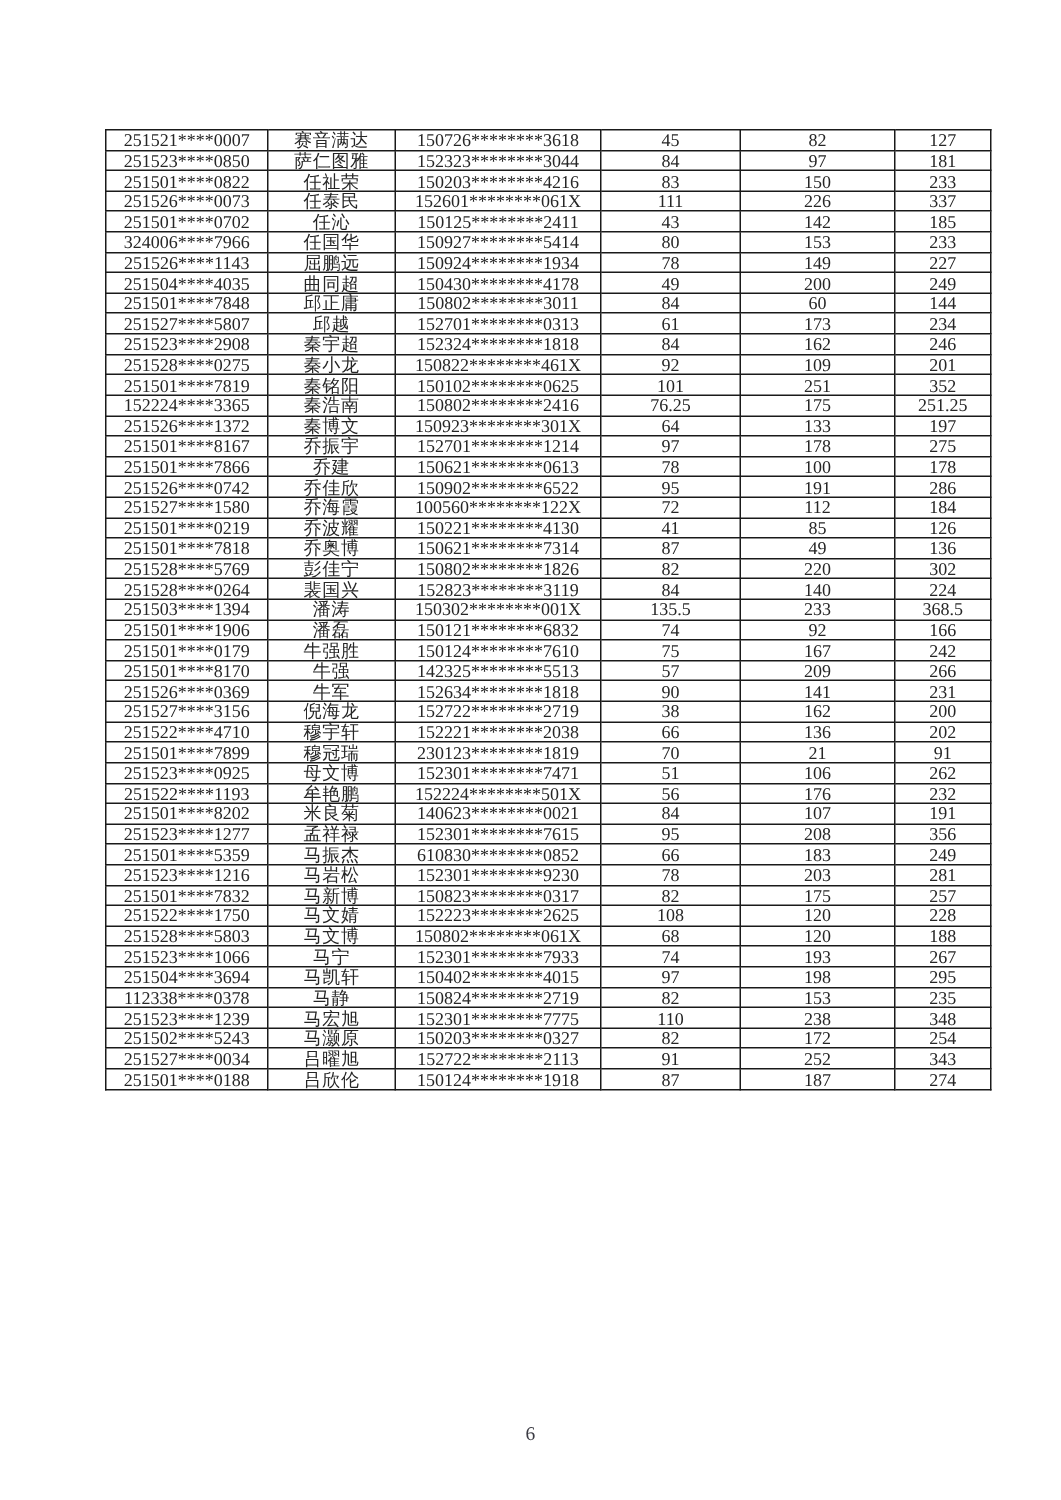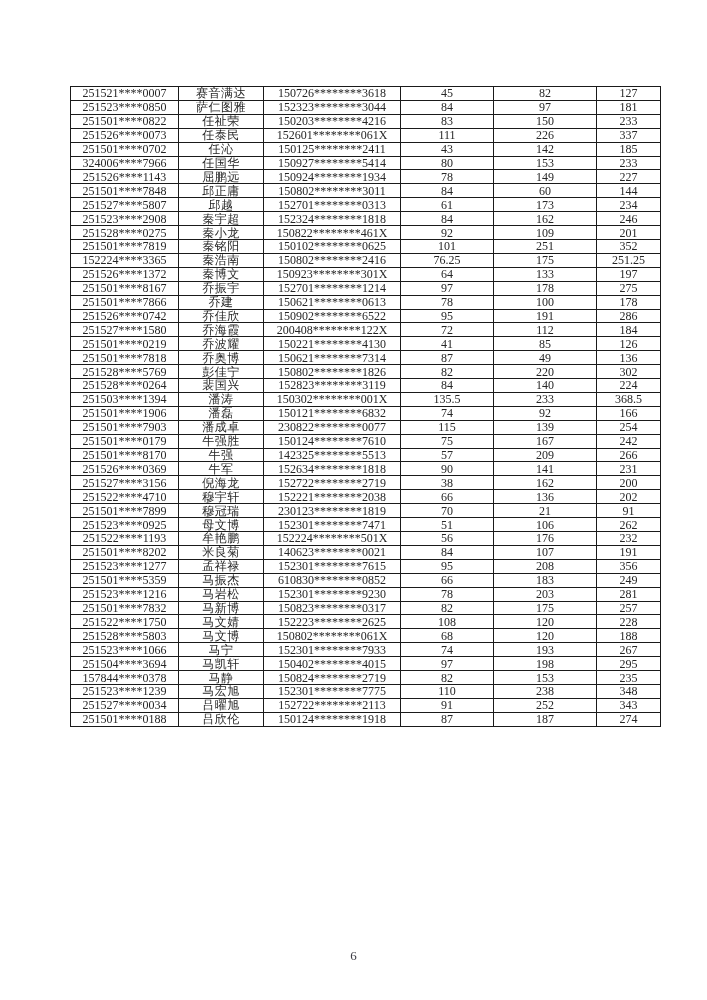--- a/index.html
+++ b/index.html
@@ -113,20 +113,28 @@
   </tr>
         <tr>
     <td>251526****1143</td>
     <td class="name-cell">屈鹏远</td>
     <td>150924********1934</td>
     <td>78</td>
     <td>149</td>
     <td>227</td>
   </tr>
         <tr>
+    <td>251504****4035</td>
+    <td class="name-cell">曲同超</td>
+    <td>150430********4178</td>
+    <td>49</td>
+    <td>200</td>
+    <td>249</td>
+  </tr>
+        <tr>
     <td>251501****7848</td>
     <td class="name-cell">邱正庸</td>
     <td>150802********3011</td>
     <td>84</td>
     <td>60</td>
     <td>144</td>
   </tr>
         <tr>
     <td>251527****5807</td>
     <td class="name-cell">邱越</td>
@@ -195,21 +203,21 @@
     <td>251526****0742</td>
     <td class="name-cell">乔佳欣</td>
     <td>150902********6522</td>
     <td>95</td>
     <td>191</td>
     <td>286</td>
   </tr>
         <tr>
     <td>251527****1580</td>
     <td class="name-cell">乔海霞</td>
-    <td>200408********122X</td>
+    <td>100560********122X</td>
     <td>72</td>
     <td>112</td>
     <td>184</td>
   </tr>
         <tr>
     <td>251501****0219</td>
     <td class="name-cell">乔波耀</td>
     <td>150221********4130</td>
     <td>41</td>
     <td>85</td>
@@ -249,28 +257,20 @@
   </tr>
         <tr>
     <td>251501****1906</td>
     <td class="name-cell">潘磊</td>
     <td>150121********6832</td>
     <td>74</td>
     <td>92</td>
     <td>166</td>
   </tr>
         <tr>
-    <td>251501****7903</td>
-    <td class="name-cell">潘成卓</td>
-    <td>230822********0077</td>
-    <td>115</td>
-    <td>139</td>
-    <td>254</td>
-  </tr>
-        <tr>
     <td>251501****0179</td>
     <td class="name-cell">牛强胜</td>
     <td>150124********7610</td>
     <td>75</td>
     <td>167</td>
     <td>242</td>
   </tr>
         <tr>
     <td>251501****8170</td>
     <td class="name-cell">牛强</td>
@@ -393,34 +393,42 @@
   </tr>
         <tr>
     <td>251504****3694</td>
     <td class="name-cell">马凯轩</td>
     <td>150402********4015</td>
     <td>97</td>
     <td>198</td>
     <td>295</td>
   </tr>
         <tr>
-    <td>157844****0378</td>
+    <td>112338****0378</td>
     <td class="name-cell">马静</td>
     <td>150824********2719</td>
     <td>82</td>
     <td>153</td>
     <td>235</td>
   </tr>
         <tr>
     <td>251523****1239</td>
     <td class="name-cell">马宏旭</td>
     <td>152301********7775</td>
     <td>110</td>
     <td>238</td>
     <td>348</td>
+  </tr>
+        <tr>
+    <td>251502****5243</td>
+    <td class="name-cell">马灏原</td>
+    <td>150203********0327</td>
+    <td>82</td>
+    <td>172</td>
+    <td>254</td>
   </tr>
         <tr>
     <td>251527****0034</td>
     <td class="name-cell">吕曜旭</td>
     <td>152722********2113</td>
     <td>91</td>
     <td>252</td>
     <td>343</td>
   </tr>
         <tr>

